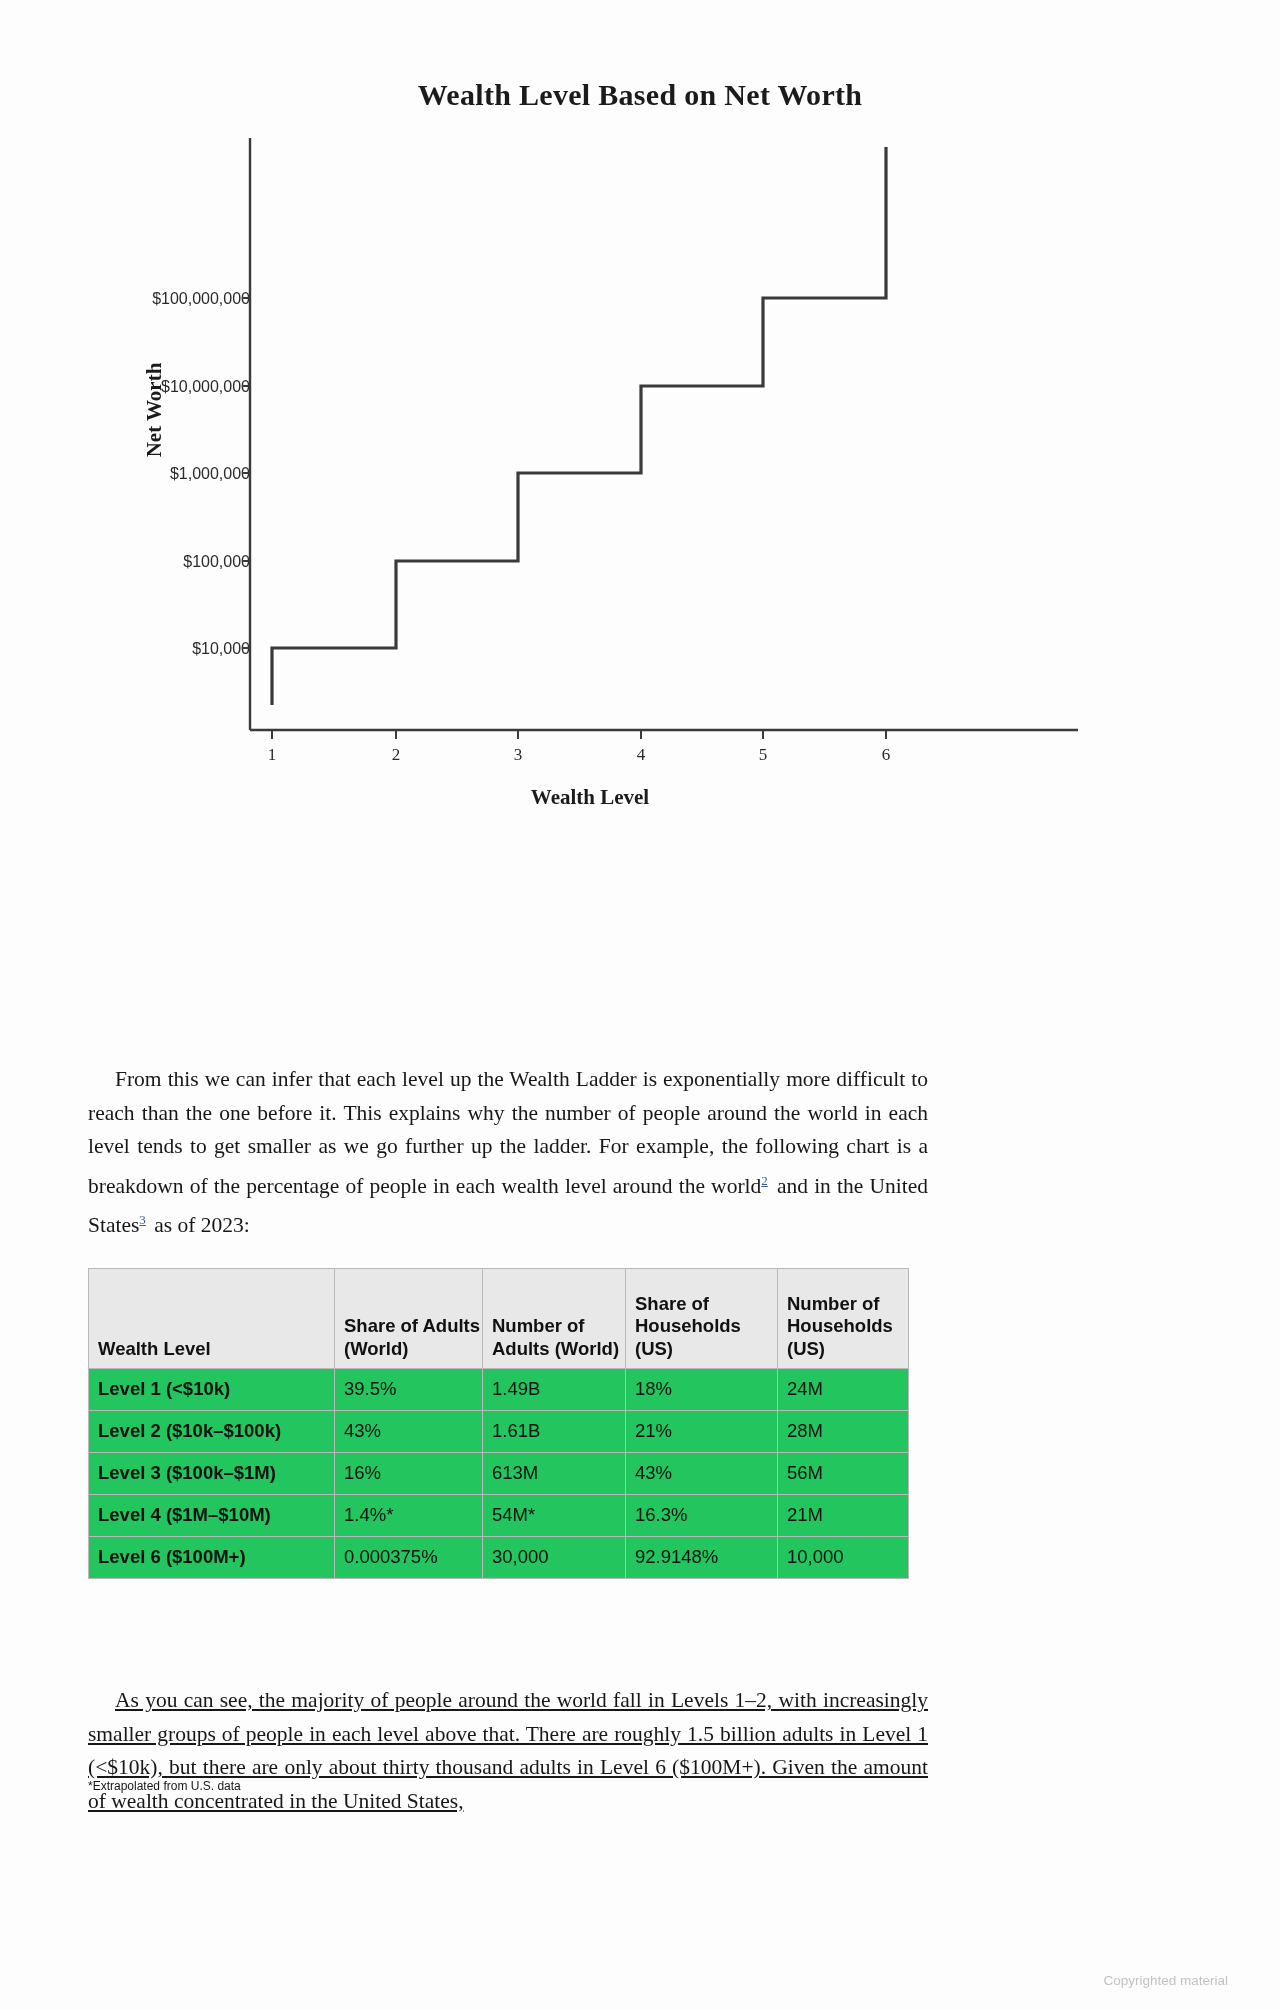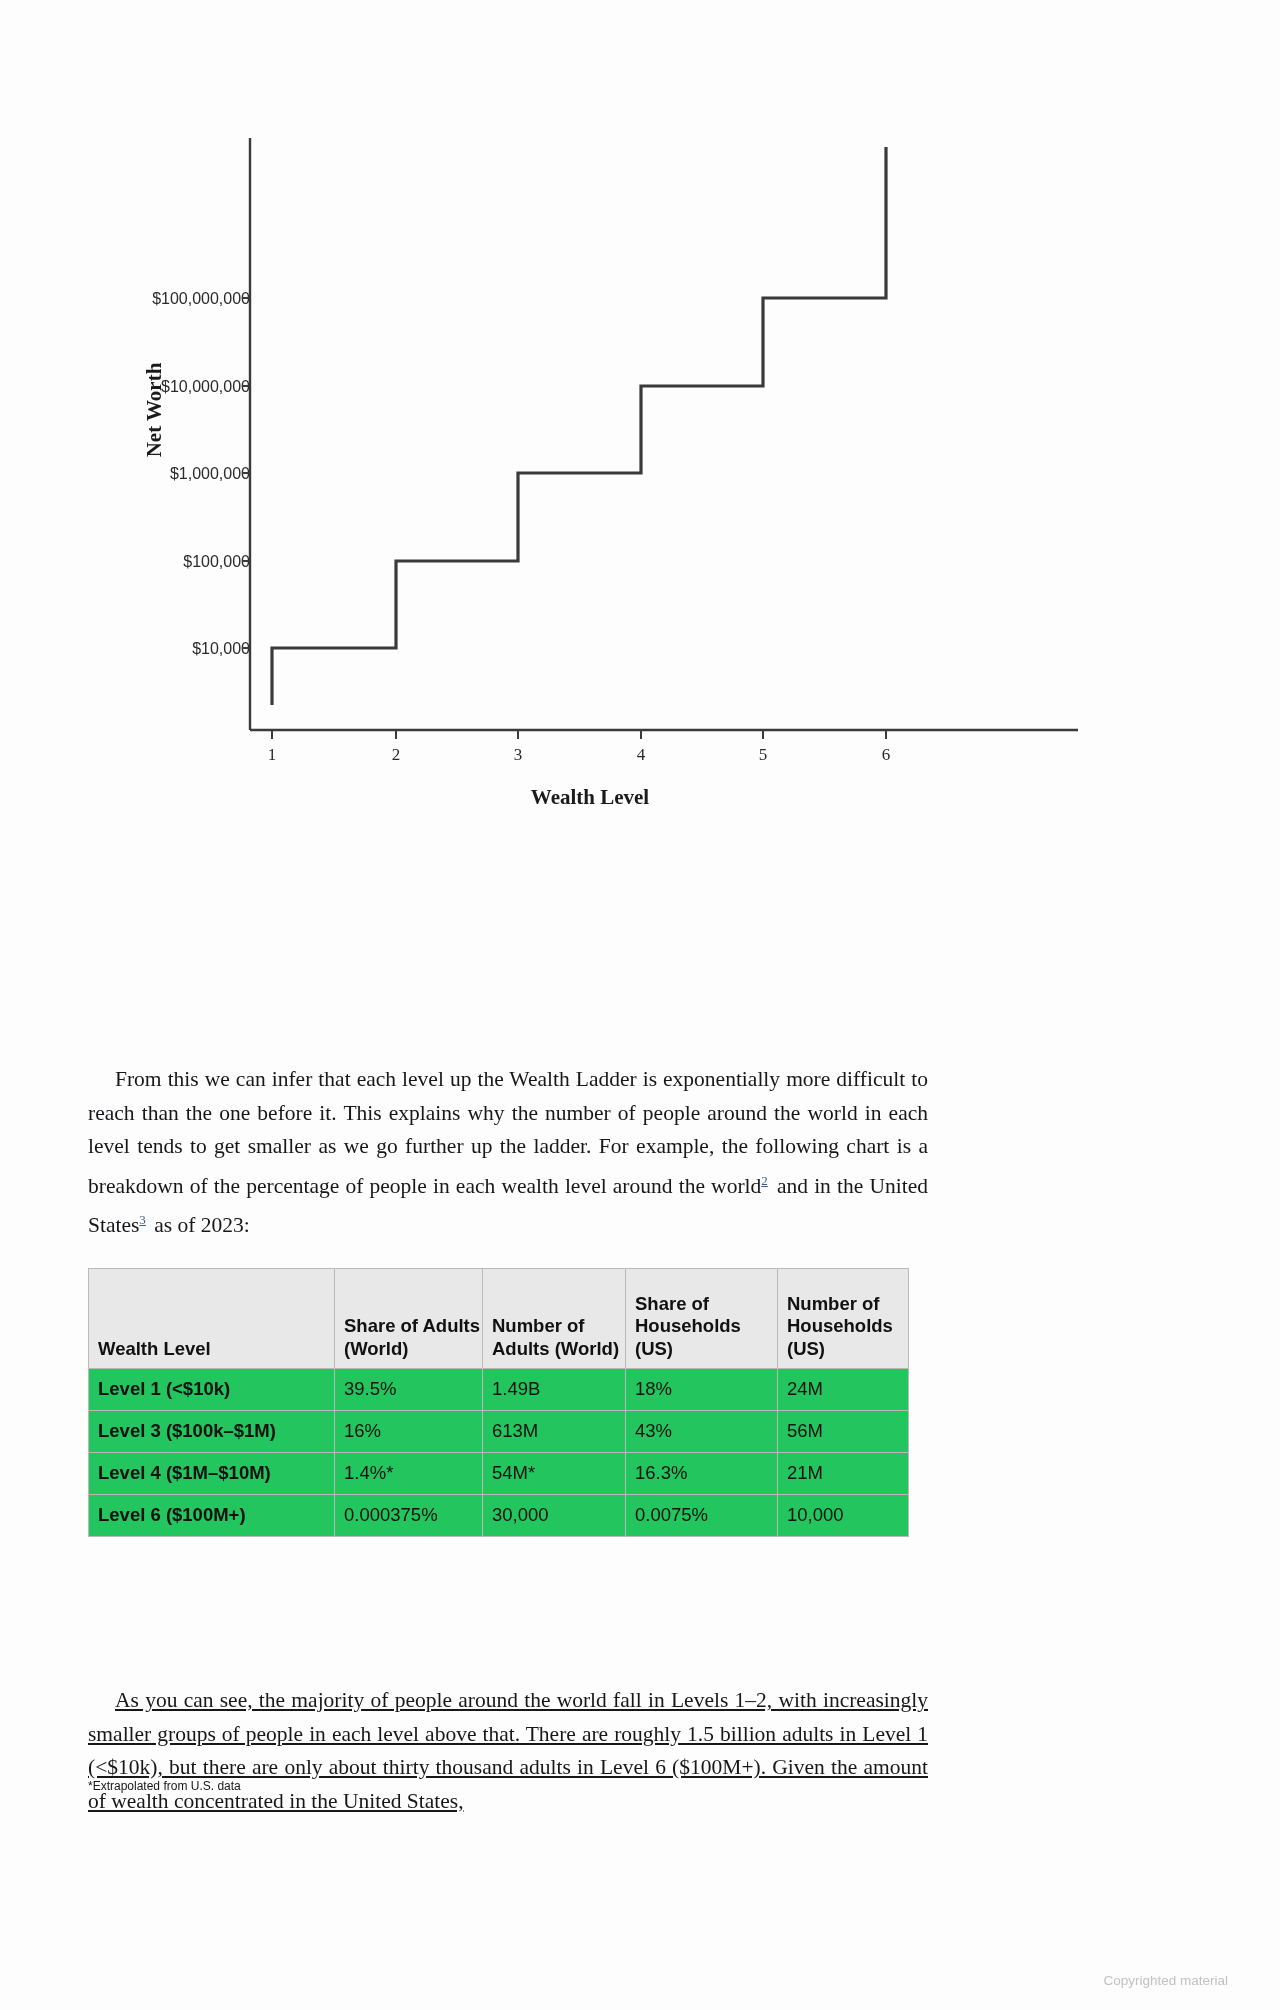--- a/index.html
+++ b/index.html
@@ -175,20 +175,21 @@
     color: #c2c2c2;
   }
 </style>
 </head>
 <body>
 
 <div class="page">
 
   <div class="figure">
 
+    <div class="fig-title">Wealth Level Based on Net Worth</div>
 
     <div class="plot-wrap">
 
       <div class="ylabel">Net Worth</div>
 
       <div class="ytick" style="left:0; top:170px;">$100,000,000</div>
       <div class="ytick" style="left:0; top:258px;">$10,000,000</div>
       <div class="ytick" style="left:0; top:345px;">$1,000,000</div>
       <div class="ytick" style="left:0; top:433px;">$100,000</div>
       <div class="ytick" style="left:0; top:520px;">$10,000</div>
@@ -255,38 +256,45 @@
       </thead>
       <tbody>
         <tr>
           <td class="lvl">Level 1 (&lt;$10k)</td>
           <td>39.5%</td>
           <td>1.49B</td>
           <td>18%</td>
           <td>24M</td>
         </tr>
         <tr>
+          <td class="lvl">Level 2 ($10k–$100k)</td>
+          <td>43%</td>
+          <td>1.61B</td>
+          <td>21%</td>
+          <td>28M</td>
+        </tr>
+        <tr>
           <td class="lvl">Level 3 ($100k–$1M)</td>
           <td>16%</td>
           <td>613M</td>
           <td>43%</td>
           <td>56M</td>
         </tr>
         <tr>
           <td class="lvl">Level 4 ($1M–$10M)</td>
           <td>1.4%*</td>
           <td>54M*</td>
           <td>16.3%</td>
           <td>21M</td>
         </tr>
         <tr>
           <td class="lvl">Level 6 ($100M+)</td>
           <td>0.000375%</td>
           <td>30,000</td>
-          <td>0.0075%</td>
+          <td>92.9148%</td>
           <td>10,000</td>
         </tr>
       </tbody>
     </table>
   </div>
 
   <div class="tbl-note">*Extrapolated from U.S. data</div>
 
   <div class="body-text para3">
     <span class="indent"></span><span>As you can see, the majority of people around the world fall in Levels 1–2, with increasingly smaller groups of people in each level above that. There are roughly 1.5 billion adults in Level 1 (&lt;$10k), but there are only about thirty thousand adults in Level 6 ($100M+). Given the amount of wealth concentrated in the United States,</span>

